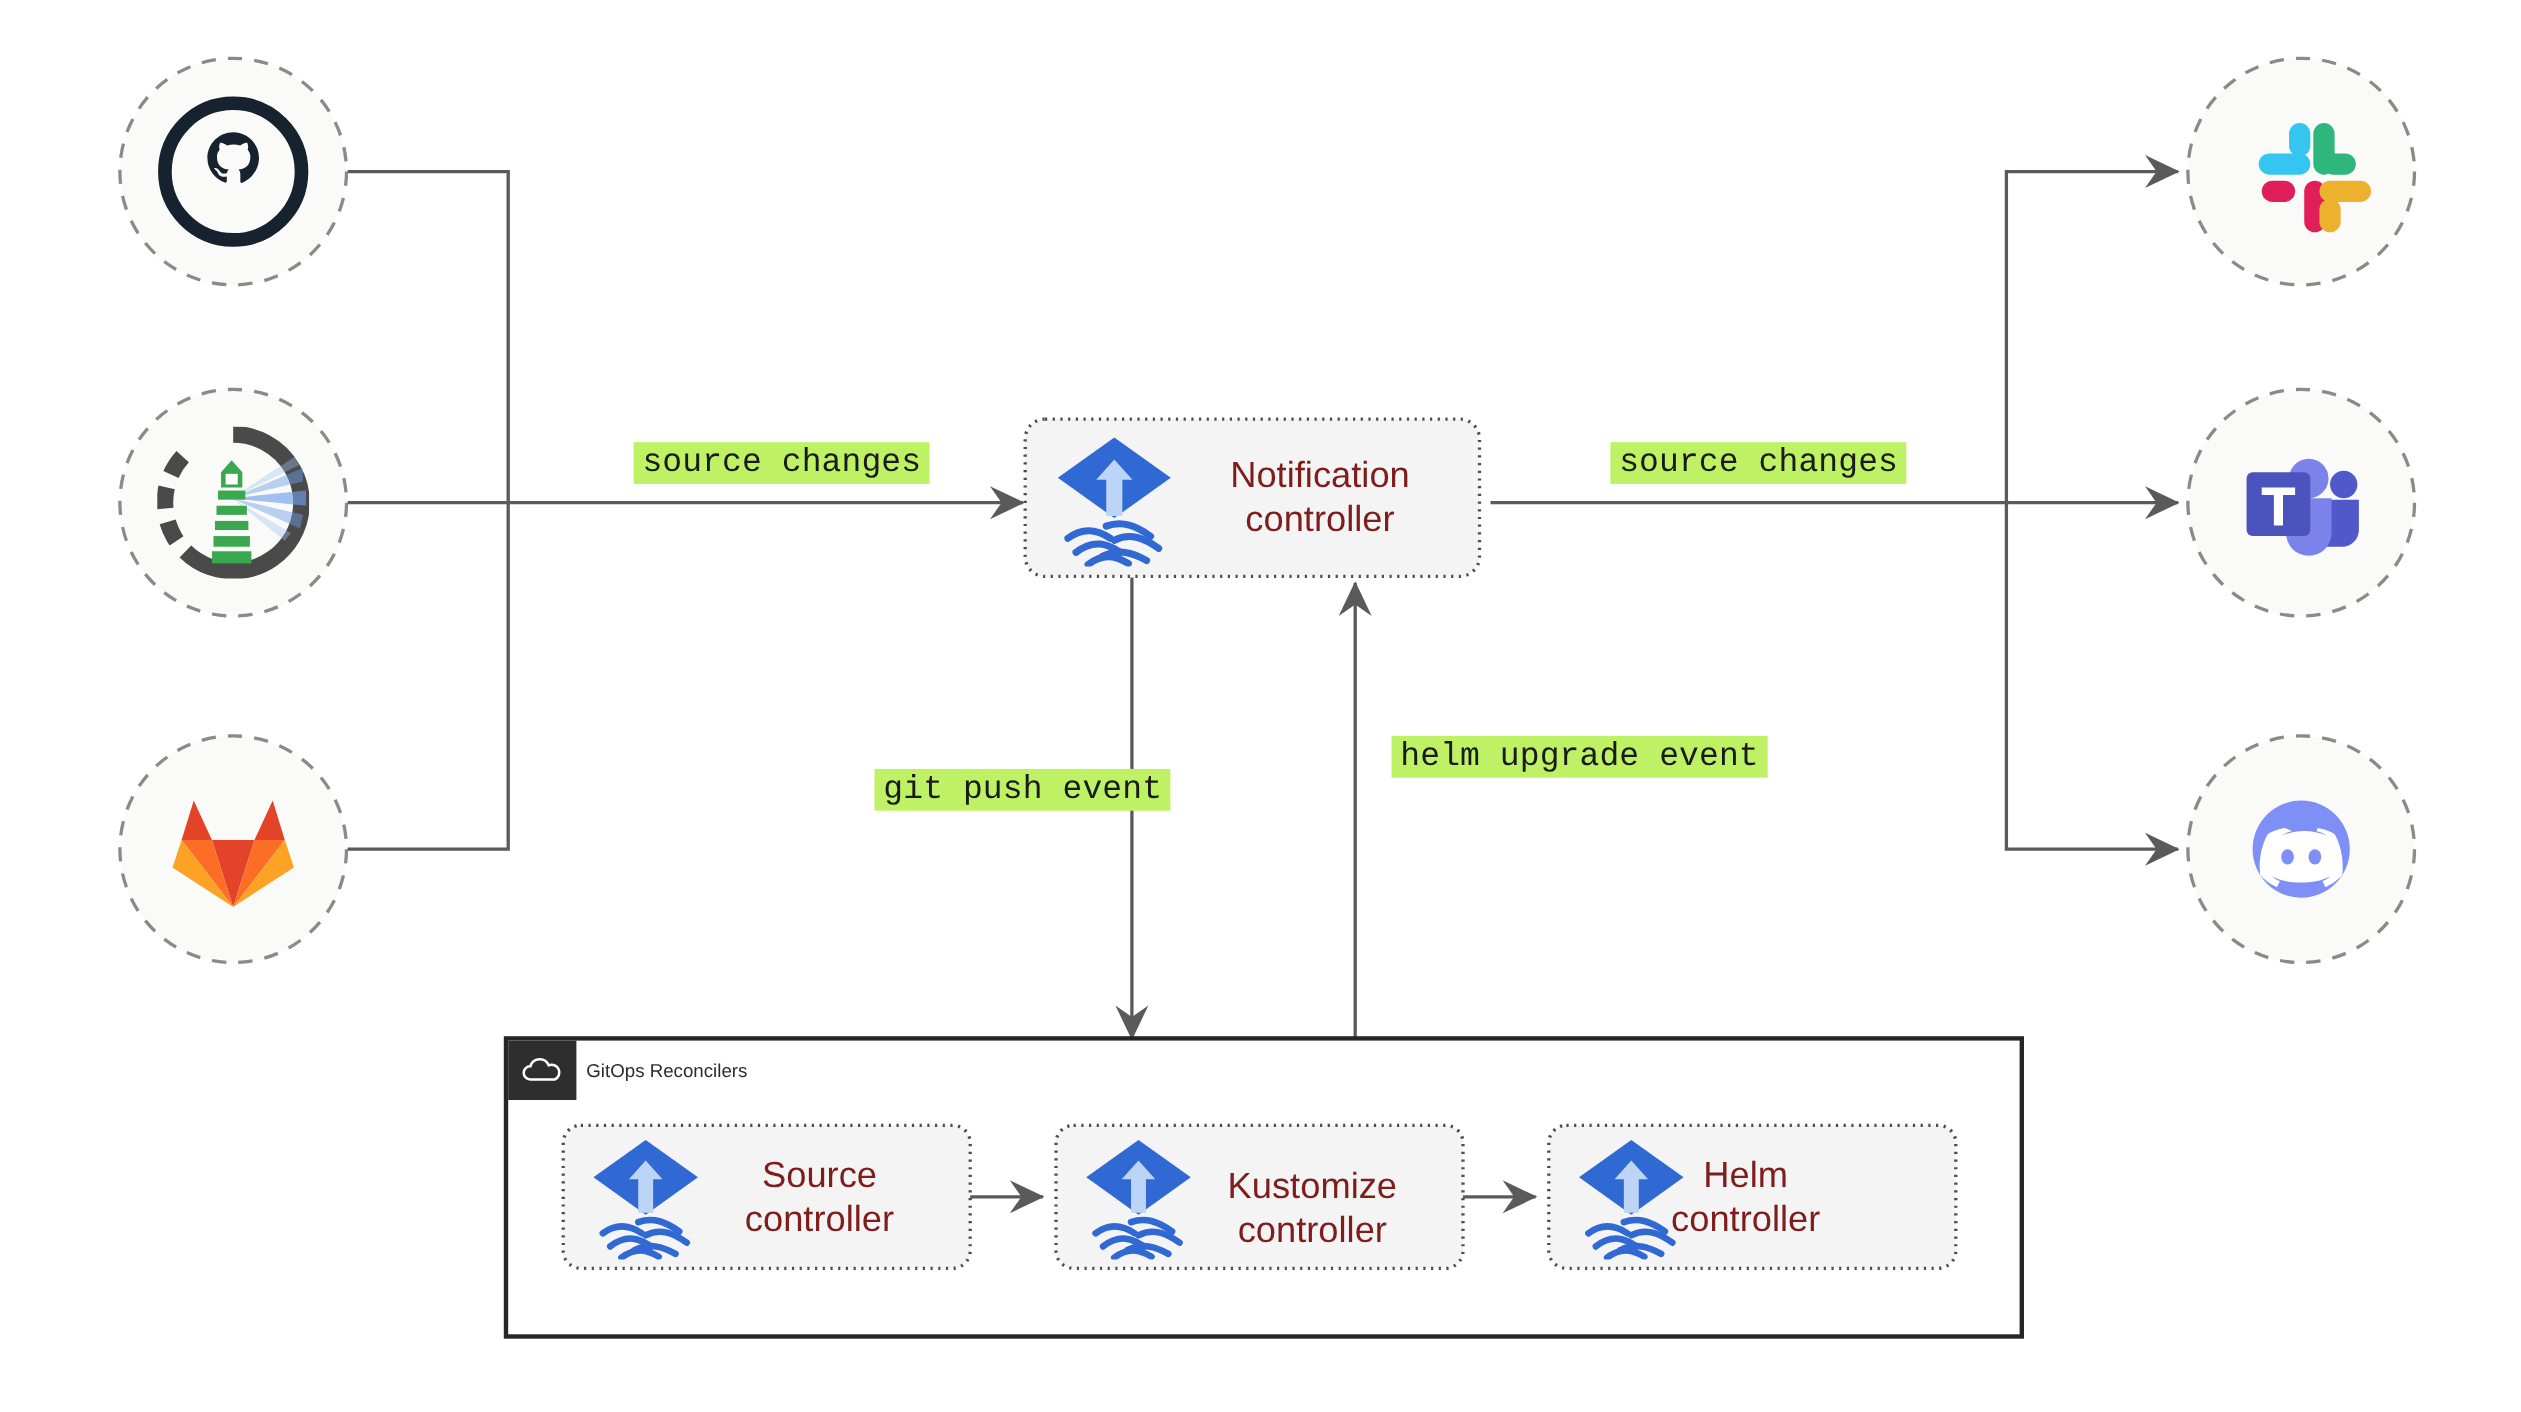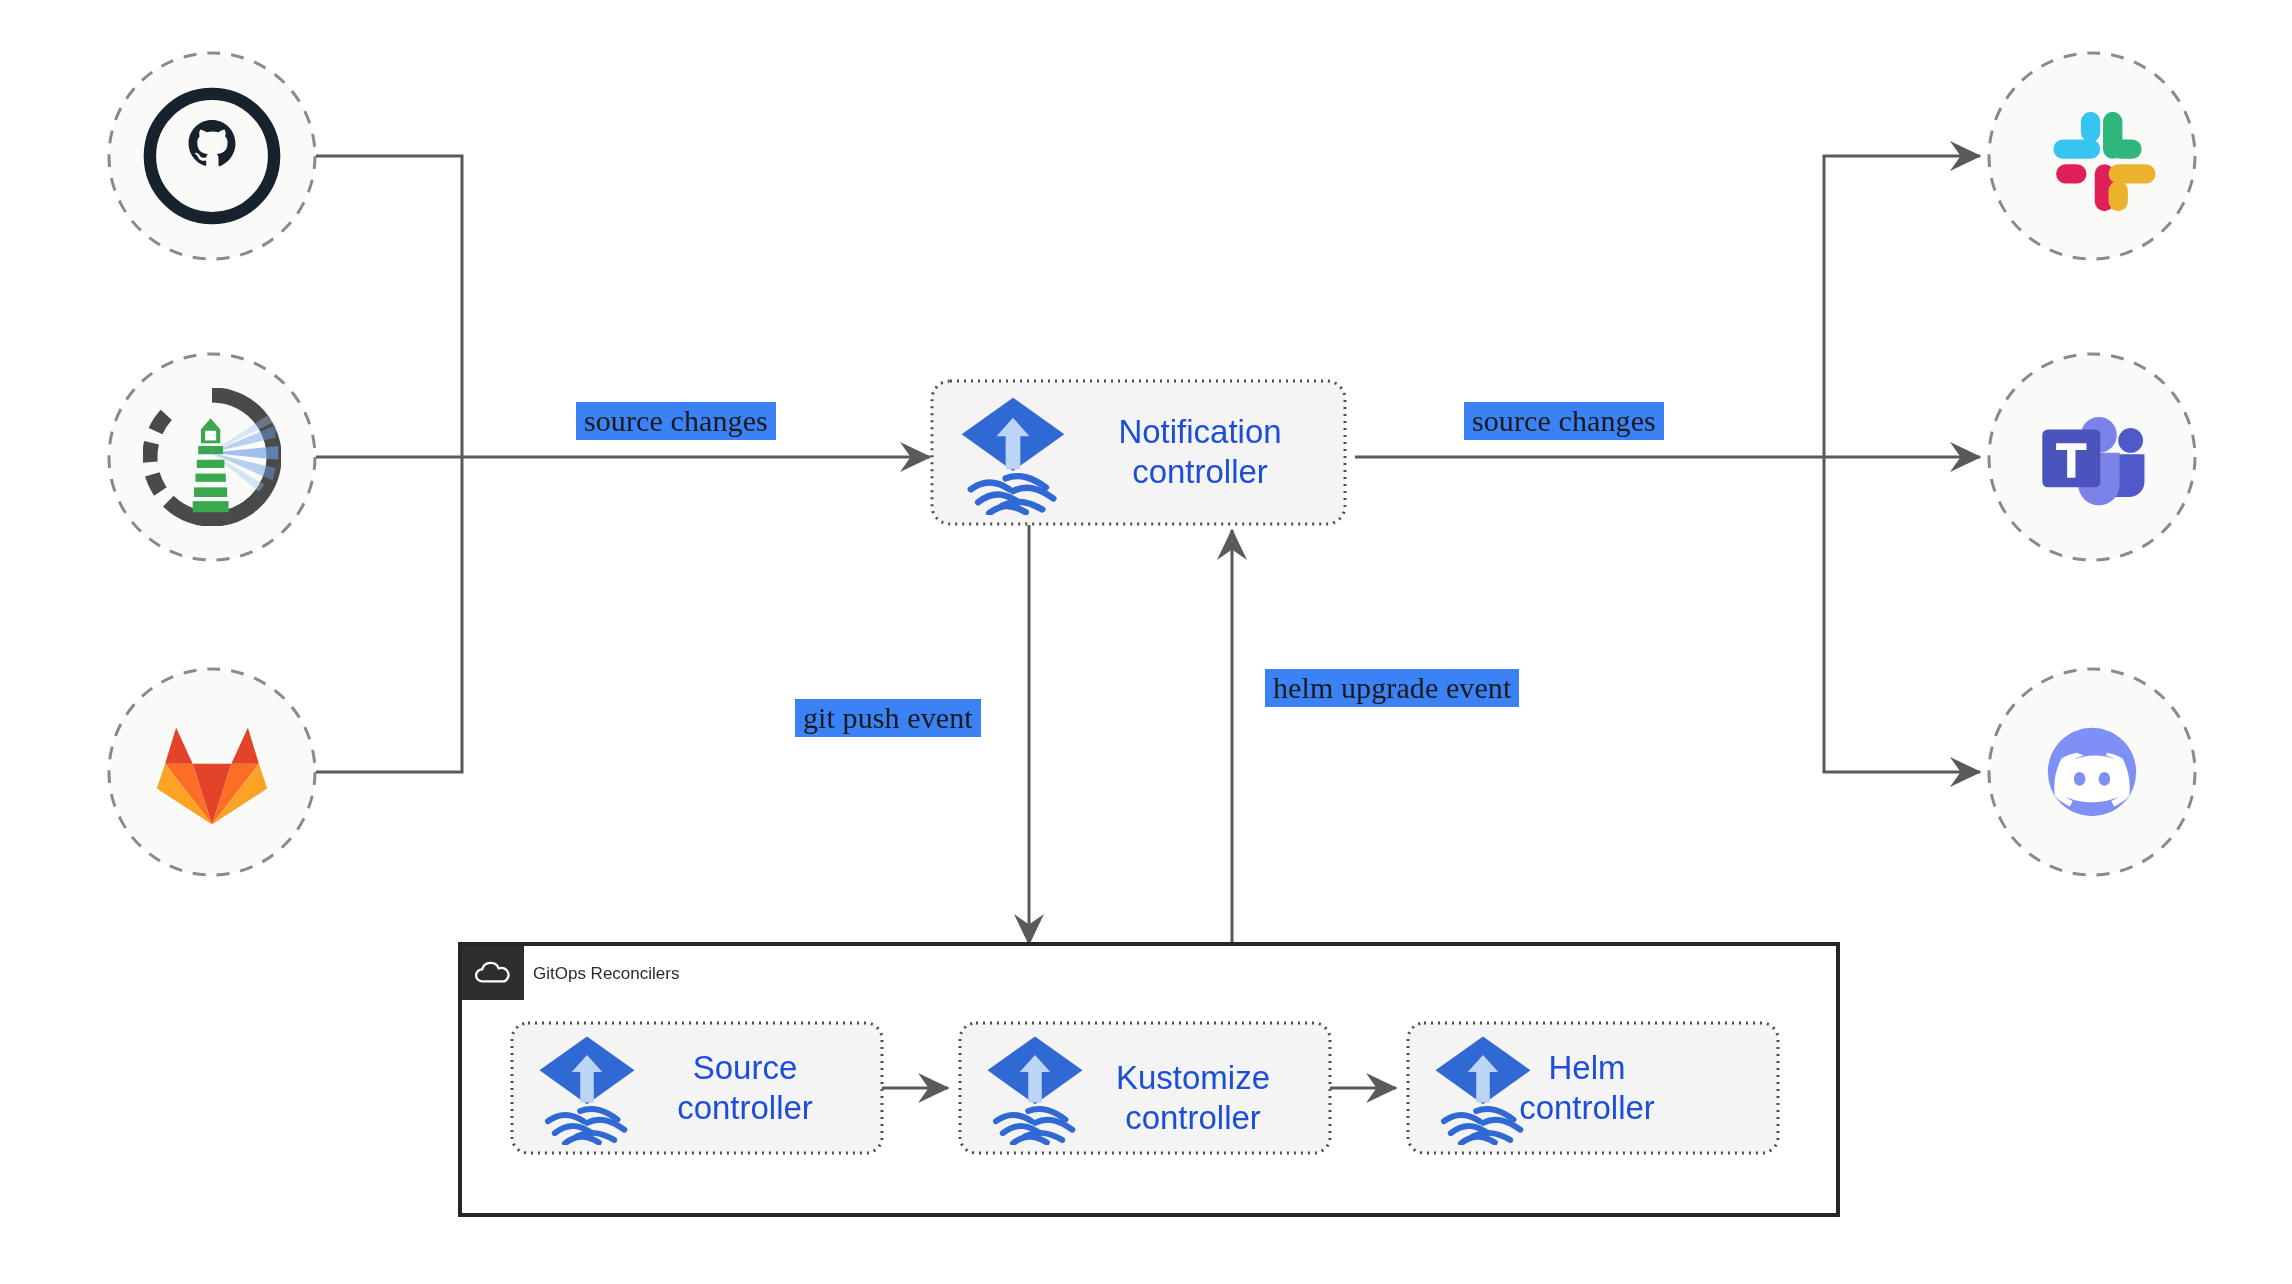--- a/index.html
+++ b/index.html
@@ -17,31 +17,31 @@
   }
   #canvas {
     position: absolute;
     left: 0; top: 0;
     width: 2292px;
     height: 1284px;
   }
   .edge-label {
     position: absolute;
     color: #1a1a1a;
-    font-family: Liberation Serif, serif;
+    font-family: Liberation Mono, monospace;
     font-size: 30px;
     line-height: 34px;
     white-space: nowrap;
-    background: #3b82f6;
+    background: #bef264;
     padding: 2px 8px;
     letter-spacing: 0.1px;
   }
   .node-label {
     position: absolute;
-    color: #1d4ed8;
+    color: #7f1d1d;
     font-family: "Liberation Sans", sans-serif;
     font-size: 33px;
     line-height: 40px;
     text-align: center;
     white-space: nowrap;
   }
   .group-title {
     position: absolute;
     color: #2b2b2b;
     font-family: "Liberation Sans", sans-serif;

